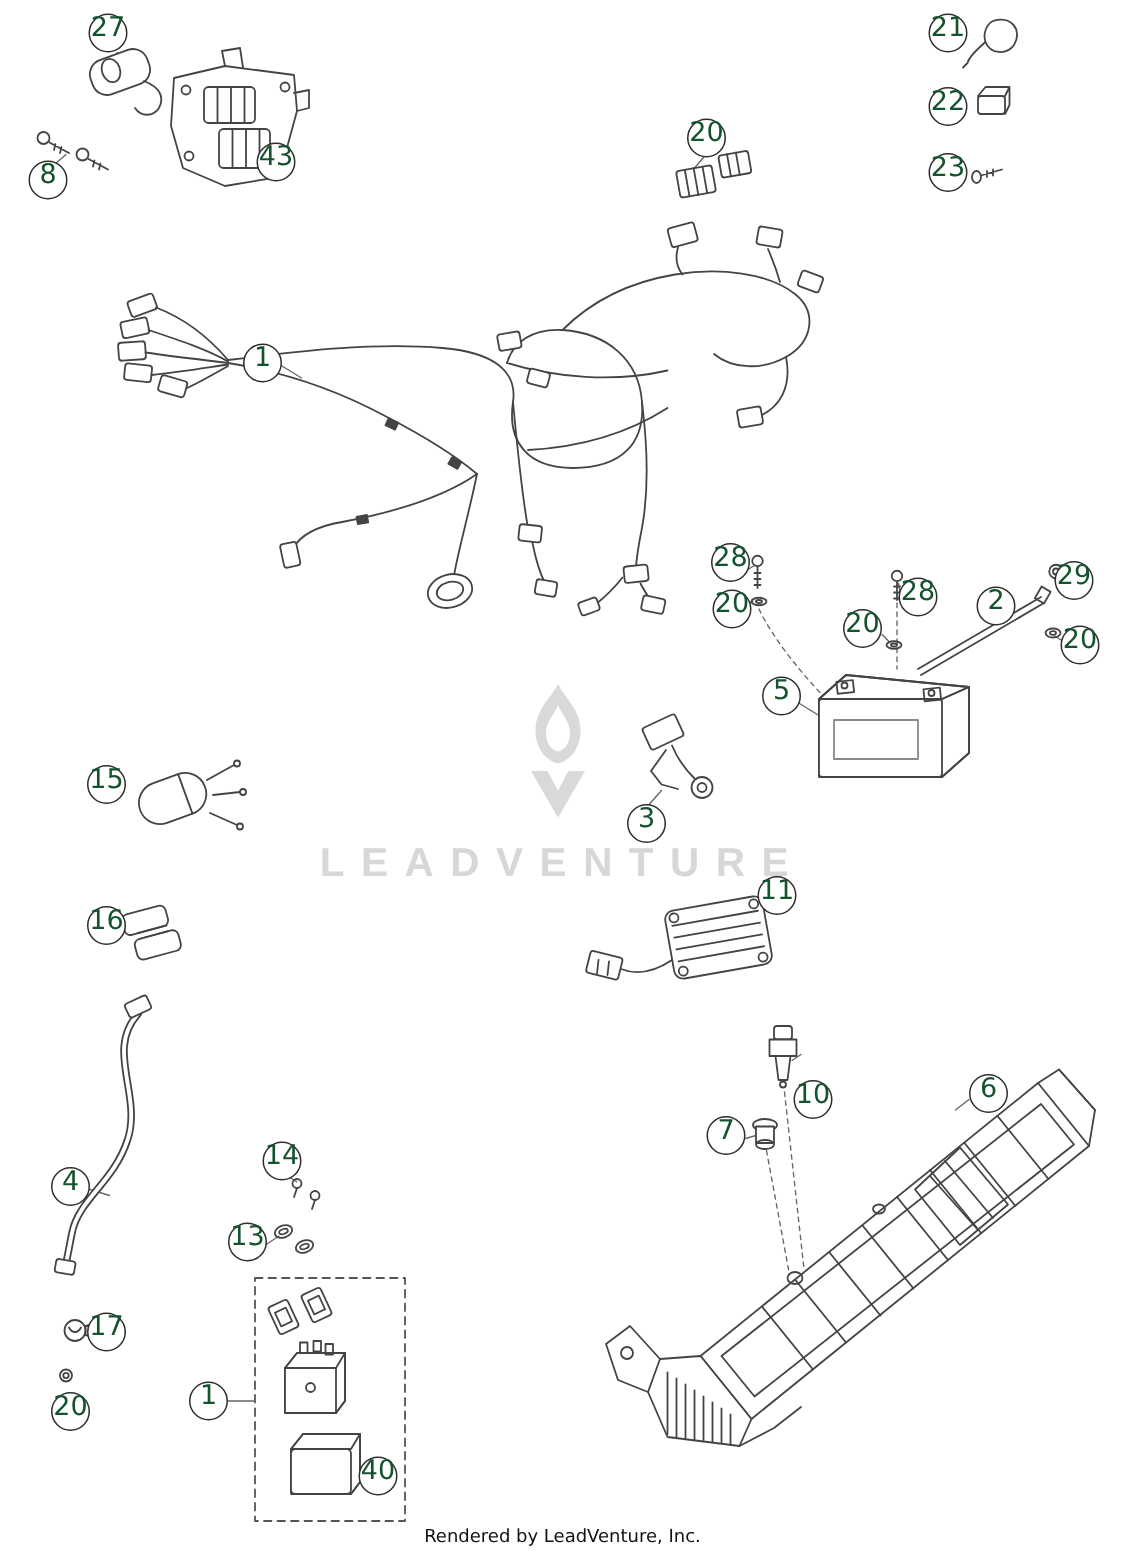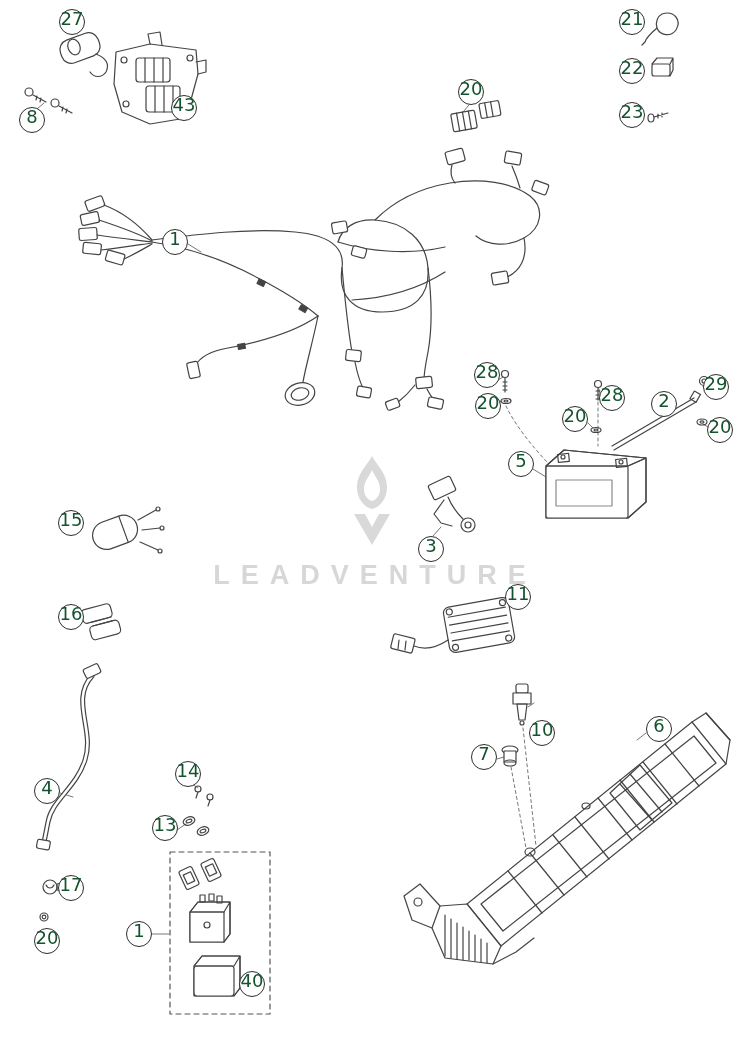--- a/index.html
+++ b/index.html
@@ -454,14 +454,15 @@
   <div class="callout" style="left:34px;top:928px">
       <span>20</span>
     </div>
   <div class="callout" style="left:126px;top:921px">
       <span>1</span>
     </div>
   <div class="callout" style="left:239px;top:971px">
       <span>40</span>
     </div>
 
+  <div class="footer">Rendered by LeadVenture, Inc.</div>
 
 </div>
 
 </body></html>

